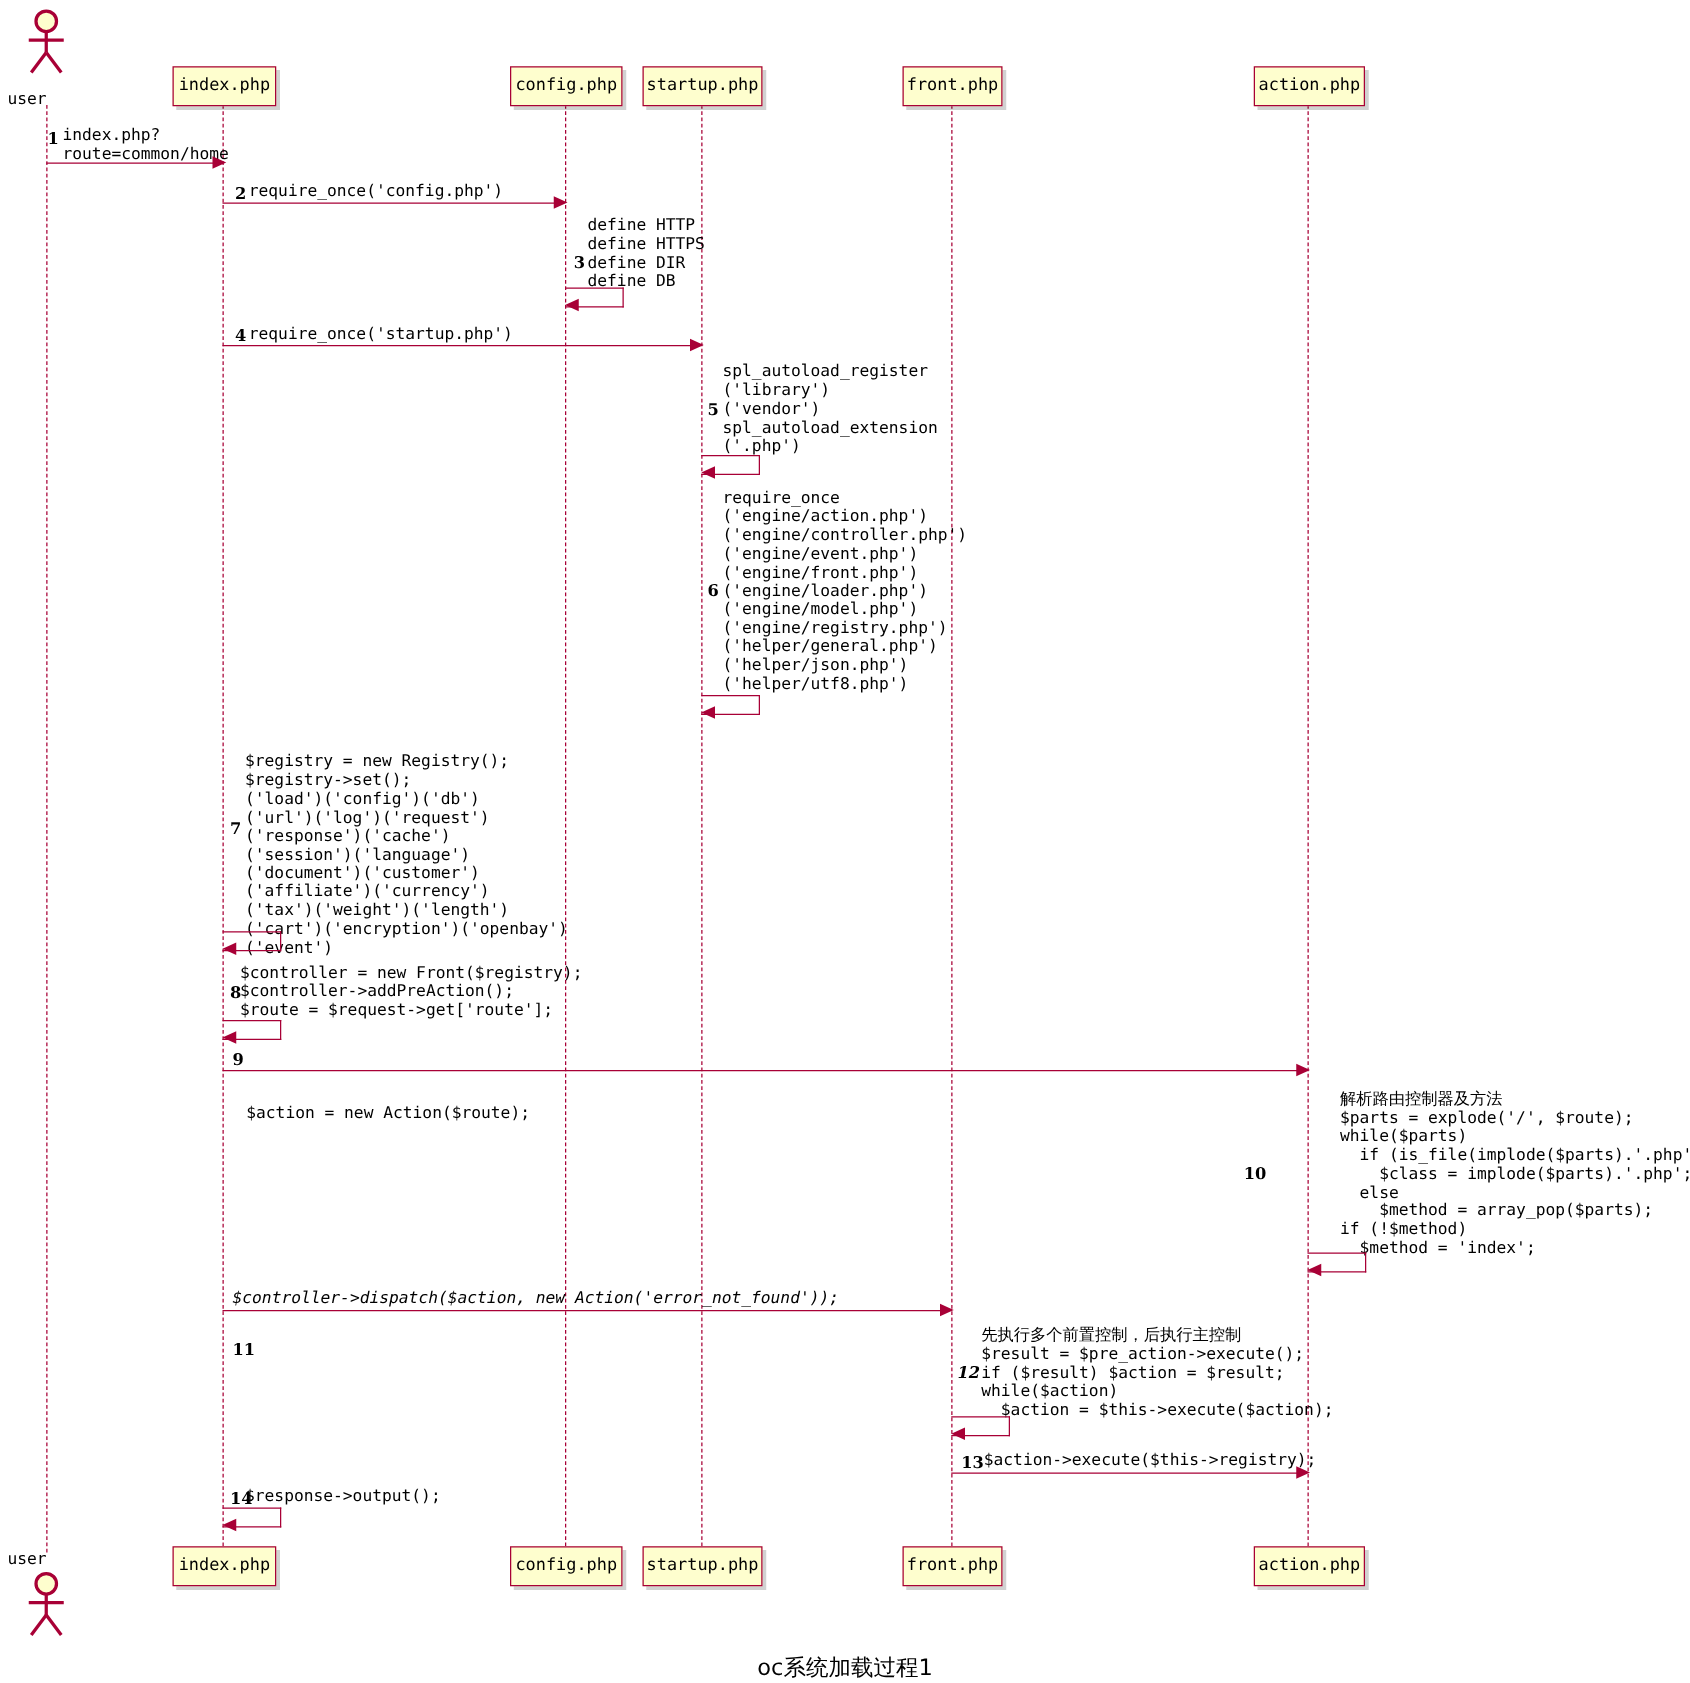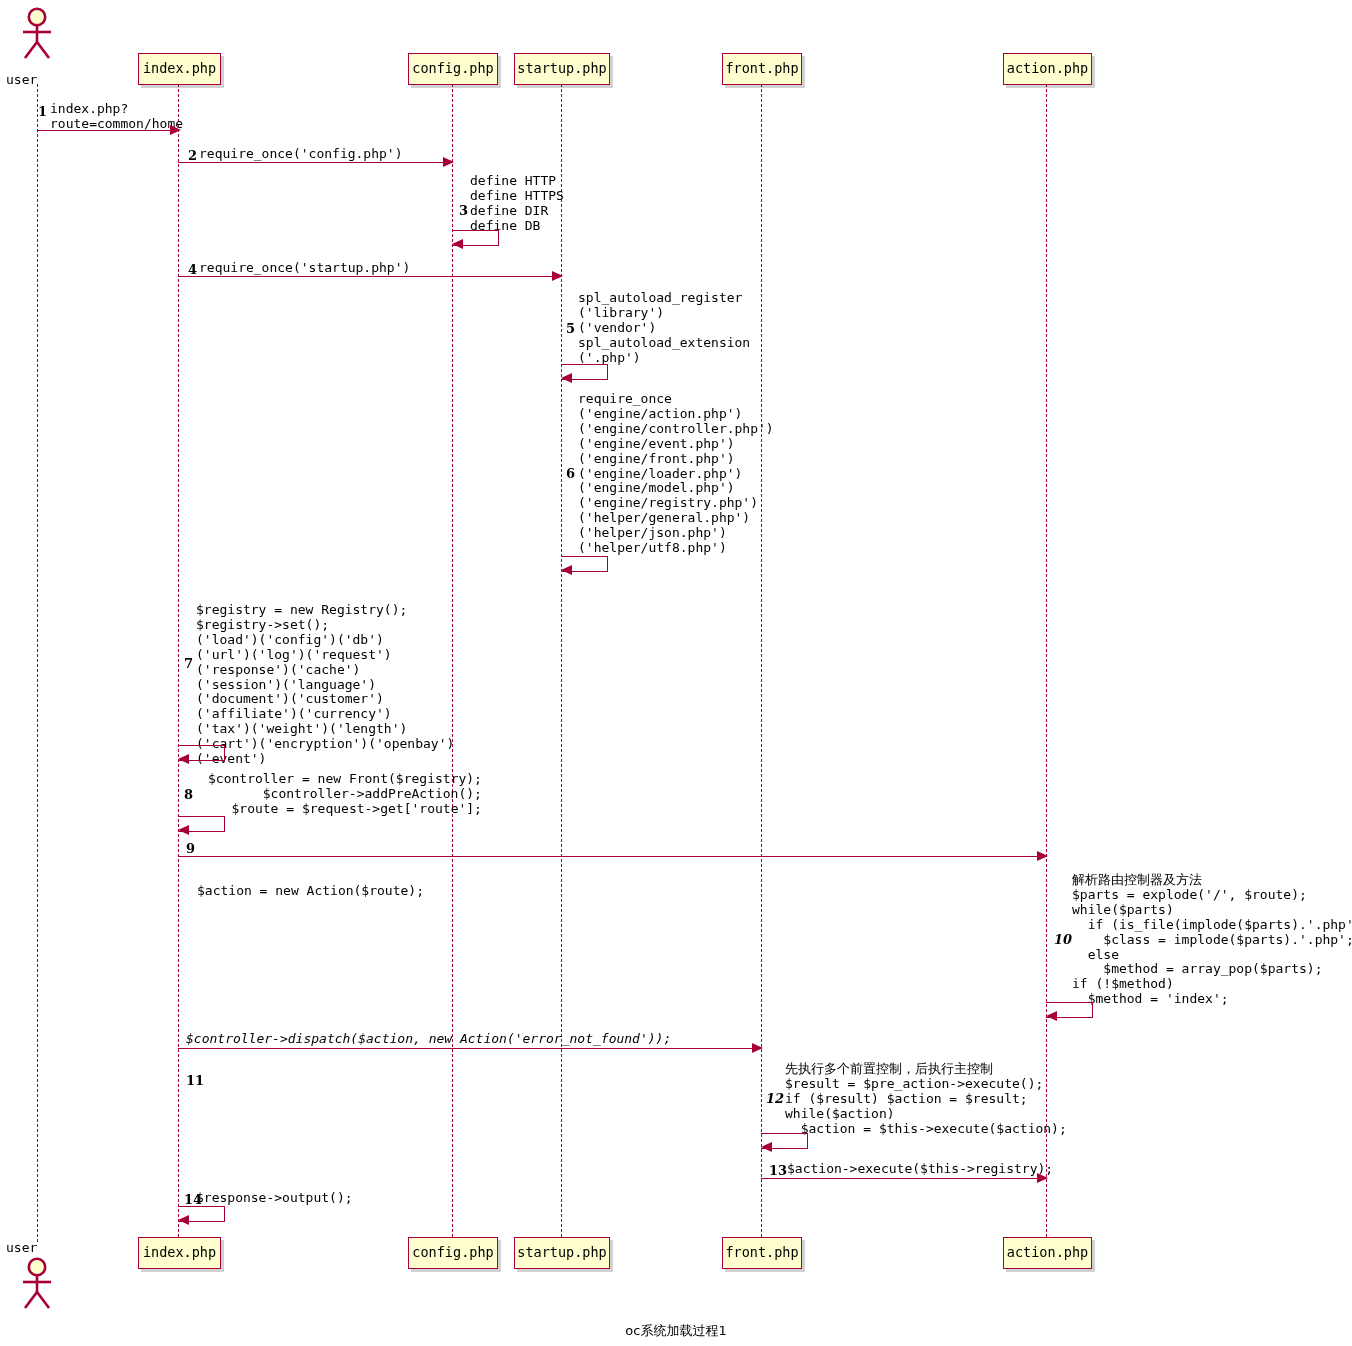--- a/index.html
+++ b/index.html
@@ -76,21 +76,21 @@
     font-weight:bold;
     font-size:13px;
     color:#000;
     white-space:nowrap;
   }
   .caption{
     position:absolute;
     width:100%;
     text-align:center;
     font-family:"DejaVu Sans","Liberation Sans",sans-serif;
-    font-size:13px;
+    font-size:18px;
     color:#000;
   }
 </style>
 </head>
 <body>
 
 <div id="diagram">
 
   <div class="actor" style="left:8px;top:6px;">
     <svg width="60" height="56" viewBox="0 0 60 56">
@@ -214,32 +214,32 @@
 ('session')('language')
 ('document')('customer')
 ('affiliate')('currency')
 ('tax')('weight')('length')
 ('cart')('encryption')('openbay')
 ('event')</div>
   <div class="selfloop" style="left:178px;top:745px;width:46px;height:14px;"></div>
   <div class="arrowhead arrow-left" style="left:178px;top:754px;"></div>
 
   <div class="mnum" style="left:184px;top:787px;">8</div>
-  <div class="mlabel" style="left:208px;top:772px;text-align:right;">$controller = new Front($registry);
+  <div class="mlabel" style="left:192px;top:772px;">$controller = new Front($registry);
 $controller-&gt;addPreAction();
 $route = $request-&gt;get['route'];</div>
   <div class="selfloop" style="left:178px;top:816px;width:46px;height:14px;"></div>
   <div class="arrowhead arrow-left" style="left:178px;top:825px;"></div>
 
   <div class="mnum" style="left:186px;top:841px;">9</div>
   <div class="mlabel" style="left:197px;top:840px;margin-top:44px;">$action = new Action($route);</div>
   <div class="msgline" style="left:178px;top:856px;width:860px;"></div>
   <div class="arrowhead arrow-right" style="left:1037px;top:851px;"></div>
 
-  <div class="mnum" style="left:1054px;top:932px;font-style:italic;">10</div>
+  <div class="mnum" style="left:995px;top:932px;">10</div>
   <div class="mlabel" style="left:1072px;top:873px;">解析路由控制器及方法
 $parts = explode('/', $route);
 while($parts)
   if (is_file(implode($parts).'.php'))
     $class = implode($parts).'.php';
   else
     $method = array_pop($parts);
 if (!$method)
   $method = 'index';</div>
   <div class="selfloop" style="left:1046px;top:1002px;width:46px;height:14px;"></div>

